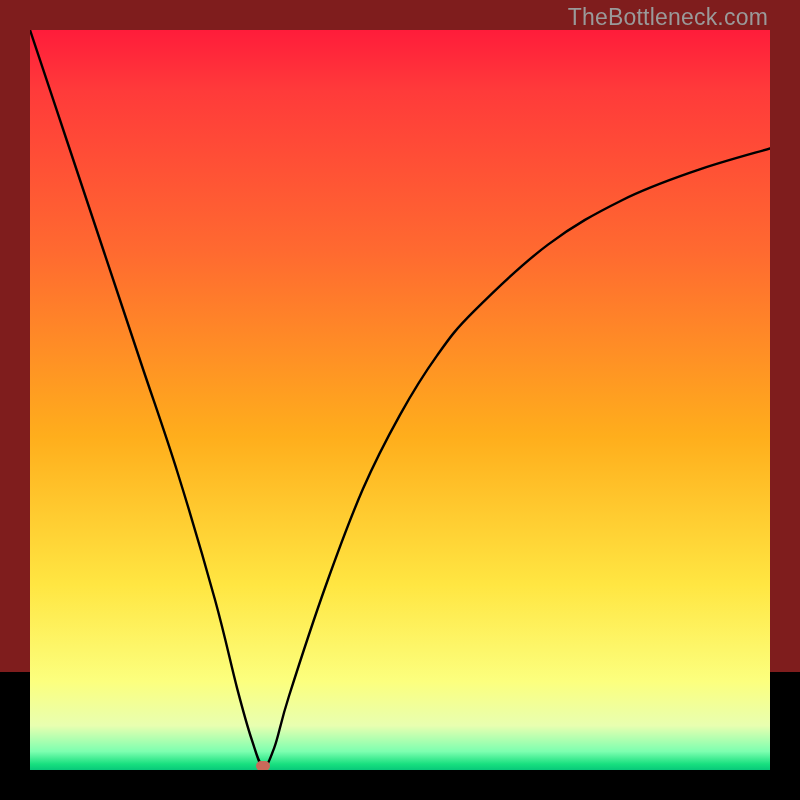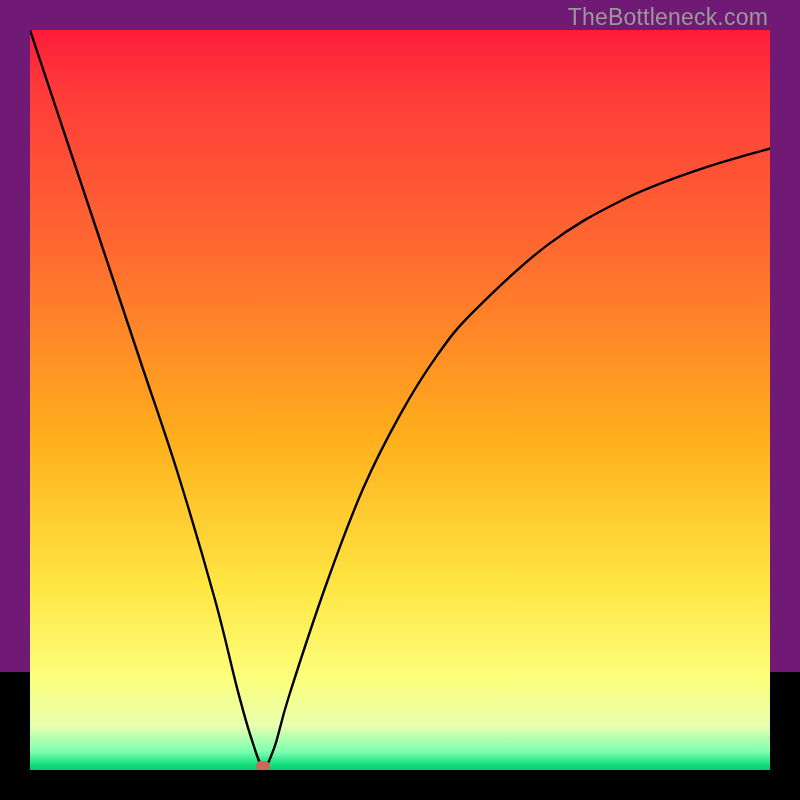--- a/index.html
+++ b/index.html
@@ -10,21 +10,21 @@
     background: #000;
     position: relative;
     font-family: Arial, Helvetica, sans-serif;
   }
   .frame {
     position: absolute;
     top: 0;
     left: 0;
     width: 800px;
     height: 672px;
-    background: #701a75;
+    background: #7f1d1d;
   }
   .plot-area {
     position: absolute;
     top: 30px;
     left: 30px;
     width: 740px;
     height: 740px;
     overflow: hidden;
   }
   .gradient {

